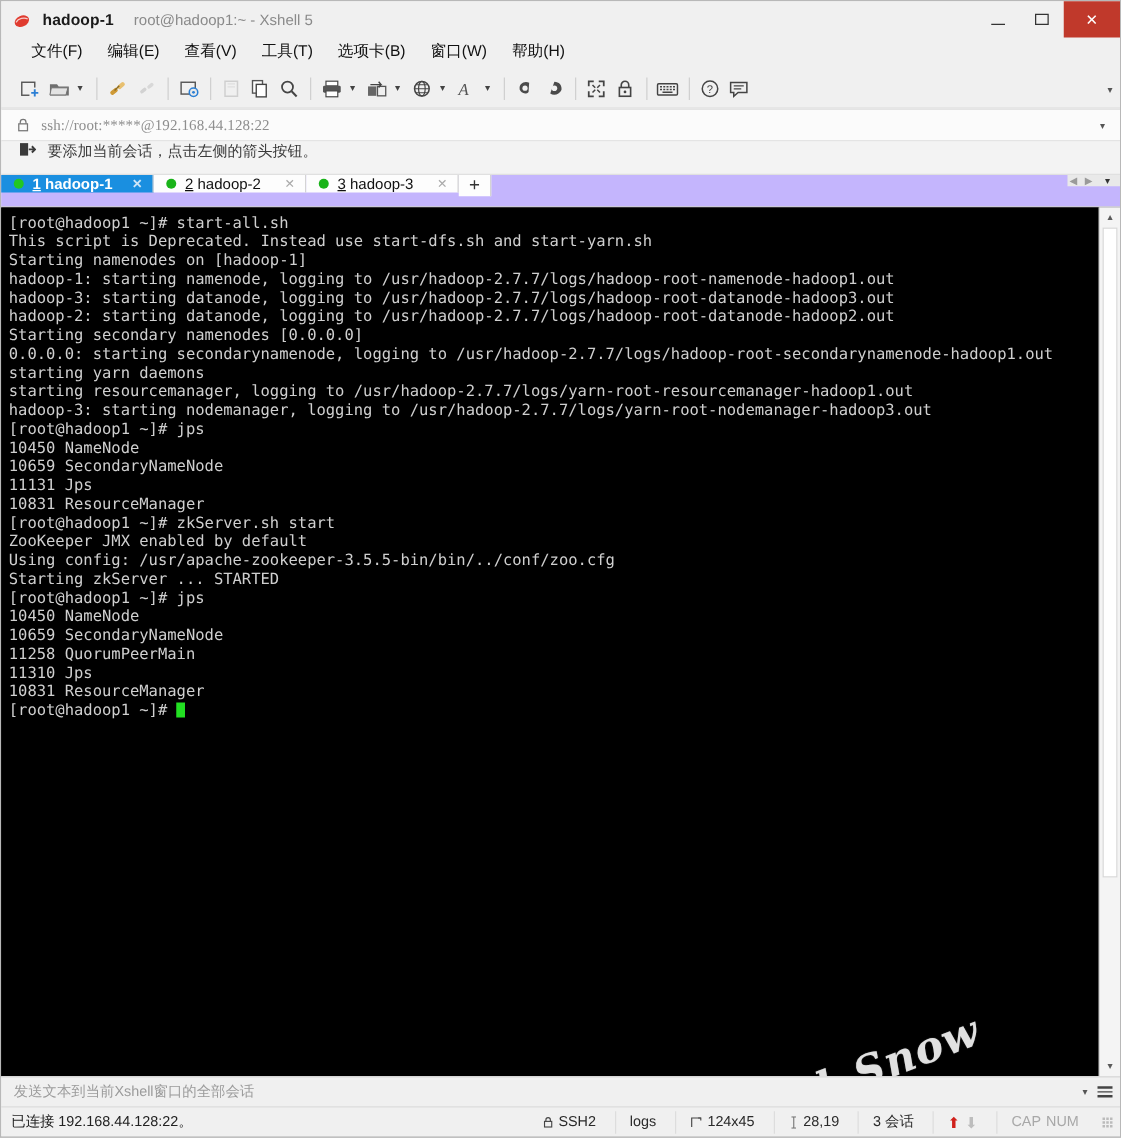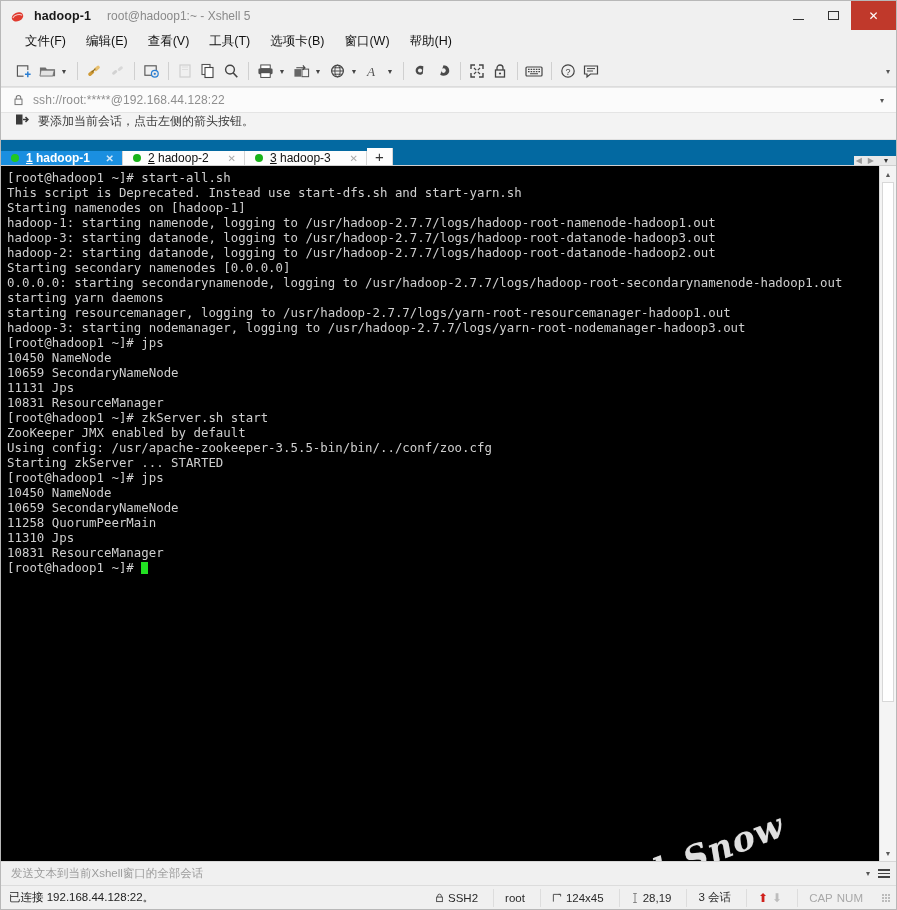--- a/index.html
+++ b/index.html
@@ -94,39 +94,39 @@
   .addressbar {
     height: 26px; min-height: 26px;
     display: flex; align-items: center;
     background: #fbfbfb;
     border-top: 1px solid #e4e4e4;
     border-bottom: 1px solid #e4e4e4;
     padding-left: 12px;
     position: relative;
   }
   .addr-lock { margin-right: 9px; display: flex; align-items: center; }
-  .addr-text { font-size: 12px; color: #8e8e8e; letter-spacing: .1px; }
+  .addr-text { font-size: 12px; color: #8e8e8e; letter-spacing: .1px; font-family: Liberation Serif, serif; }
   .addr-caret { position: absolute; right: 12px; font-size: 8px; color: #555; }
 
   
   .noticebar {
     height: 27px; min-height: 27px;
     display: flex; align-items: flex-start;
     background: #f3f3f3;
     padding-left: 14px;
     border-bottom: 1px solid #e0e0e0;
   }
   .notice-icon { margin-right: 9px; display: flex; align-items: center; }
   .notice-text { font-size: 12px; color: #3a3a3a; }
 
   
   .tabbar {
     height: 26px; min-height: 26px;
-    display: flex; align-items: flex-end;
-    background: #0369a1;
+    display: flex; align-items: flex-start;
+    background: #c4b5fd;
     position: relative;
     border-bottom: 1px solid #cfcfcf;
   }
   .tab {
     display: flex; align-items: center;
     padding: 0 8px 0 10px;
     background: #fdfdfd;
     border-right: 1px solid #d4d4d4;
     font-size: 12px; color: #111;
     min-width: 122px;
@@ -537,21 +537,21 @@
     <span class="st-right">
       <span class="st-cell first">
         <span>
           <svg width="9" height="10" viewBox="0 0 10 11">
             <path d="M3 4.5V3.2a2 2 0 0 1 4 0v1.3" fill="none" stroke="#444" stroke-width="1"></path>
             <rect x="1.8" y="4.5" width="6.4" height="5" fill="none" stroke="#444" stroke-width="1"></rect>
           </svg>
         </span>
         <span>SSH2</span>
       </span>
-      <span class="st-cell">root</span>
+      <span class="st-cell">logs</span>
       <span class="st-cell">
         <span>
           <svg width="10" height="10" viewBox="0 0 11 11">
             <path d="M1.5 9.5V1.5h8" fill="none" stroke="#444" stroke-width="1"></path>
             <path d="M7.2 1.5l2.3 0 0 2.3" fill="none" stroke="#444" stroke-width="1"></path>
           </svg>
         </span>
         <span>124x45</span>
       </span>
       <span class="st-cell">

